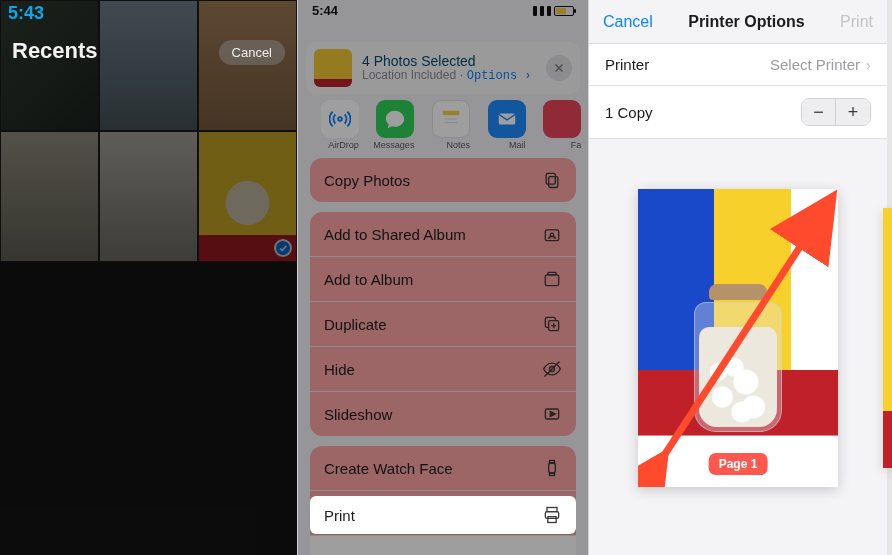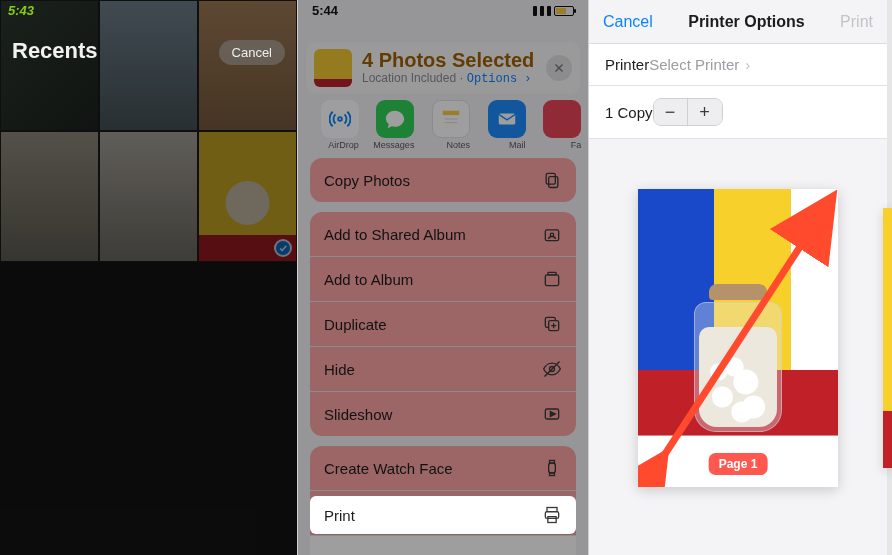--- a/index.html
+++ b/index.html
@@ -33,23 +33,22 @@
       radial-gradient(circle at 50% 55%, #f4e9cc 25%, transparent 26%),
       linear-gradient(#f7d02c 0 80%, #c02028 80% 100%);
   }
   .thumb.t6 .check{
     position:absolute; bottom:4px; right:4px; width:18px; height:18px;
     background:#0a84ff; border-radius:50%; border:2px solid #fff;
     display:flex;align-items:center;justify-content:center;
   }
   .thumb.t6 .check svg{width:10px;height:10px;}
   .status1{
-    position:absolute; top:3px; left:8px; color:#84cc16; font-size:13px; font-weight:600;
+    position:absolute; top:3px; left:8px; color:#0ea5e9; font-size:18px; font-weight:600;
     z-index:3;
-    font-style:italic;
   }
   .recents{
     position:absolute; top:38px; left:12px; color:#f2f2f2; font-size:22px; font-weight:700;
     z-index:3;
   }
   .cancel1{
     position:absolute; top:40px; right:12px; z-index:3;
     background:rgba(120,120,120,0.55); color:#eee; font-size:13px;
     padding:5px 13px; border-radius:14px;
   }
@@ -63,21 +62,21 @@
   .batt .body{width:20px;height:10px;border:1px solid #111;border-radius:2px;position:relative;}
   .batt .body::after{content:"";position:absolute;right:-3px;top:2px;width:2px;height:4px;background:#111;border-radius:1px;}
   .batt .fill{position:absolute;left:1px;top:1px;bottom:1px;width:55%;background:#f7cd46;}
 
   .share-header{
     position:absolute;top:42px;left:8px;right:8px;height:52px;background:#f8f8fa;
     border-radius:10px;display:flex;align-items:center;padding:6px 8px;gap:10px;z-index:2;
   }
   .share-thumb{width:38px;height:38px;border-radius:6px;background:linear-gradient(#efc733 0 80%,#bc2230 80%);}
   .share-titles{flex:1;line-height:1.15;}
-  .share-title{font-size:20px;font-weight:700;color:#a16207;}
+  .share-title{font-size:14px;font-weight:400;color:#0c4a6e;}
   .share-sub{font-size:12px;color:#8e8e93;}
   .share-sub .opt{color:#0a84ff;font-family:Liberation Mono, monospace;}
   .share-close{width:26px;height:26px;border-radius:50%;background:#e3e3e7;display:flex;align-items:center;justify-content:center;color:#7b7b80;font-size:14px;}
 
   .share-apps{
     position:absolute;top:98px;left:0;right:0;height:52px;display:flex;justify-content:space-around;align-items:flex-end;padding:0 6px;z-index:2;
   }
   .app{display:flex;flex-direction:column;align-items:flex-end;gap:2px;width:54px;}
   .app .icon{width:38px;height:38px;border-radius:9px;display:flex;align-items:center;justify-content:center;}
   .app .lbl{font-size:9px;color:#5a5a5e;text-align:center;}
@@ -110,22 +109,22 @@
   .p3 { width: 298px; background:#f4f4f6; }
   .p3-head{
     height:44px;display:flex;align-items:center;justify-content:space-between;
     padding:0 14px;border-bottom:0.5px solid #dcdce0;
   }
   .p3-cancel{color:#0a84ff;font-size:16px;}
   .p3-title{font-size:16px;font-weight:600;color:#1c1c1e;}
   .p3-print{color:#c4c4c8;font-size:16px;}
   .p3-rows{}
   .p3-row{
-    display:flex;align-items:center;
-    padding:12px 16px;border-bottom:0.5px solid #e2e2e6;background:#fff;font-size:15px;color:#1c1c1e;
+    display:flex;align-items:center;justify-content:space-between;
+    padding:12px 16px;border-bottom:0.5px solid #e2e2e6;background:#fff;font-size:15px;color:#1c1c1e;gap:20px;
   }
   .p3-row .sel{color:#9c9ca2;display:flex;align-items:center;gap:6px;}
   .chev{color:#c2c2c8;}
   .stepper{display:flex;gap:0;border:0.5px solid #d0d0d4;border-radius:8px;overflow:hidden;}
   .stepper div{width:34px;height:26px;display:flex;align-items:center;justify-content:center;background:#eeeef1;font-size:18px;color:#3a3a3c;}
   .stepper div:first-child{border-right:0.5px solid #d0d0d4;}
 
   .preview-area{position:absolute;top:120px;left:0;right:0;bottom:0;display:flex;align-items:center;justify-content:center;}
   .page{
     width:200px;height:298px;background:#fff;position:relative;

